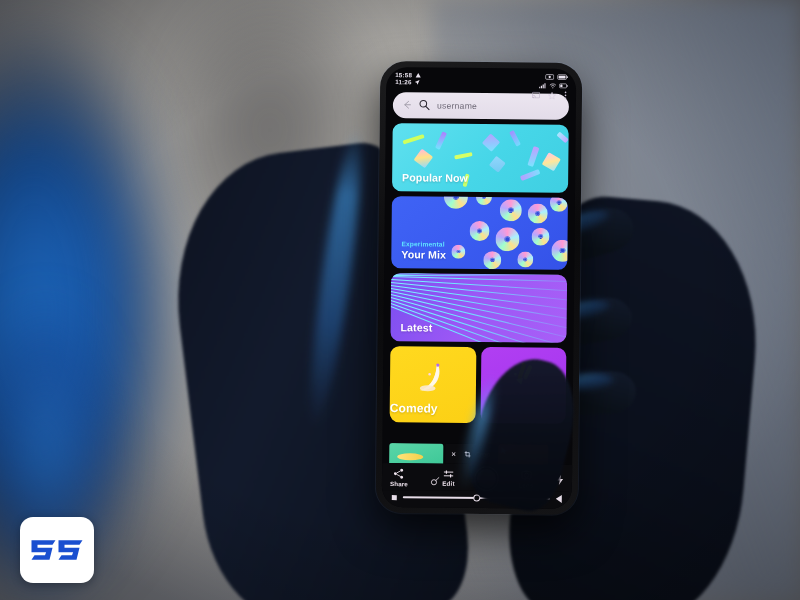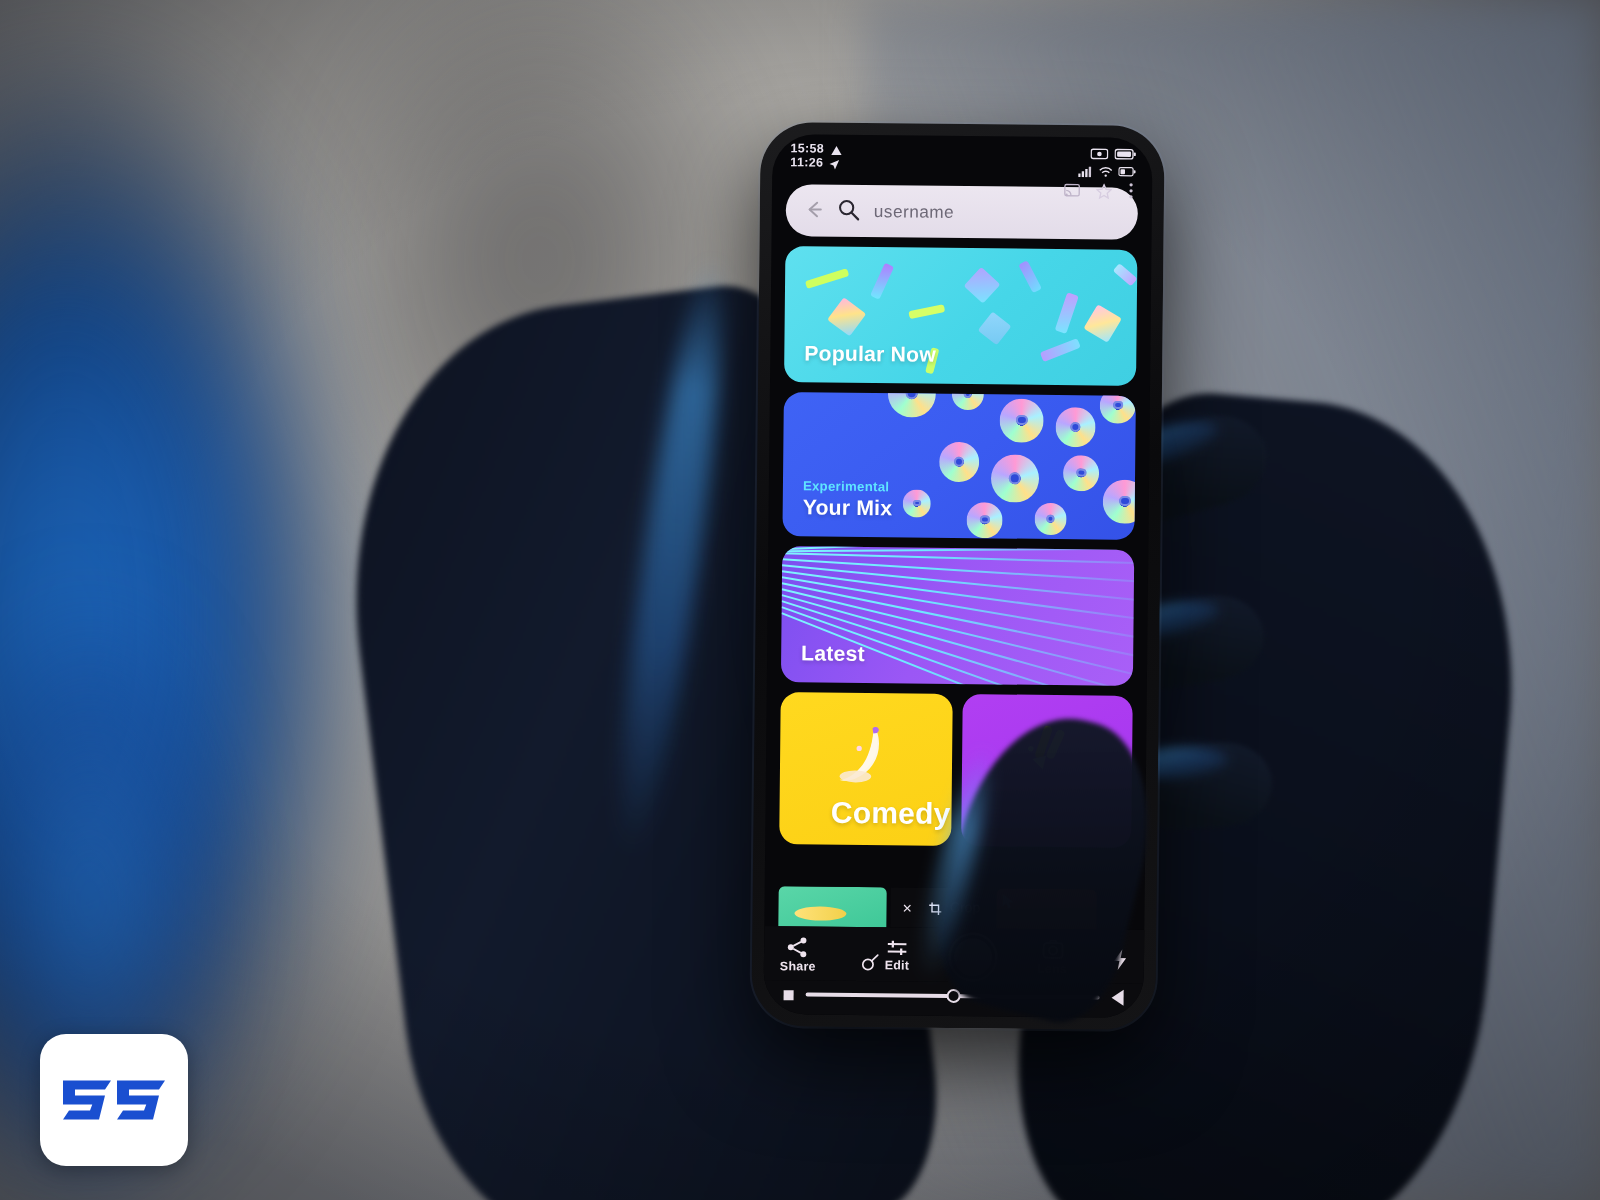--- a/index.html
+++ b/index.html
@@ -164,21 +164,21 @@
     transform: translate(-50%,-50%); border-radius:50%;
     background:#2f4ad8; box-shadow: inset 0 0 0 1px rgba(255,255,255,.35);
   }
   
   .c-latest { height: 68px; background: linear-gradient(115deg, #7b4ff0 0%, #9b57f5 45%, #a95ff7 100%); }
   .ray { position: absolute; left: 0; height: 1.1px; background: linear-gradient(90deg, #7ff3ff 0%, #6ee8ff 38%, rgba(110,232,255,.12) 100%); transform-origin: 0 50%; }
   
   .row2 { display: flex; gap: 5px; }
   .c-comedy { flex: 1; height: 76px; background: linear-gradient(160deg, #ffd91f 0%, #fcd015 100%); border-radius: 9px; position: relative; display:flex; flex-direction:column; justify-content:flex-end; overflow:hidden; }
   .c-purple  { flex: 1; height: 76px; background: linear-gradient(160deg, #b13ff2 0%, #a233ee 100%); border-radius: 9px; position: relative; overflow: hidden; }
-  .c-comedy .card-title { font-size: 15px; padding: 0 0 7px 0; text-align: right; }
+  .c-comedy .card-title { font-size: 12px; padding: 0 0 7px 0; text-align: left; }
 
   
   .banana {
     position: absolute; left: 50%; top: 12px; transform: translateX(-50%);
     width: 42px; height: 42px;
   }
 
   
   .editor { position: absolute; left: 0; right: 0; bottom: 0; z-index: 30; }
   .strip { position: relative; height: 20px; display: flex; align-items: stretch; padding: 0 7px; gap: 2px; overflow: hidden; }

